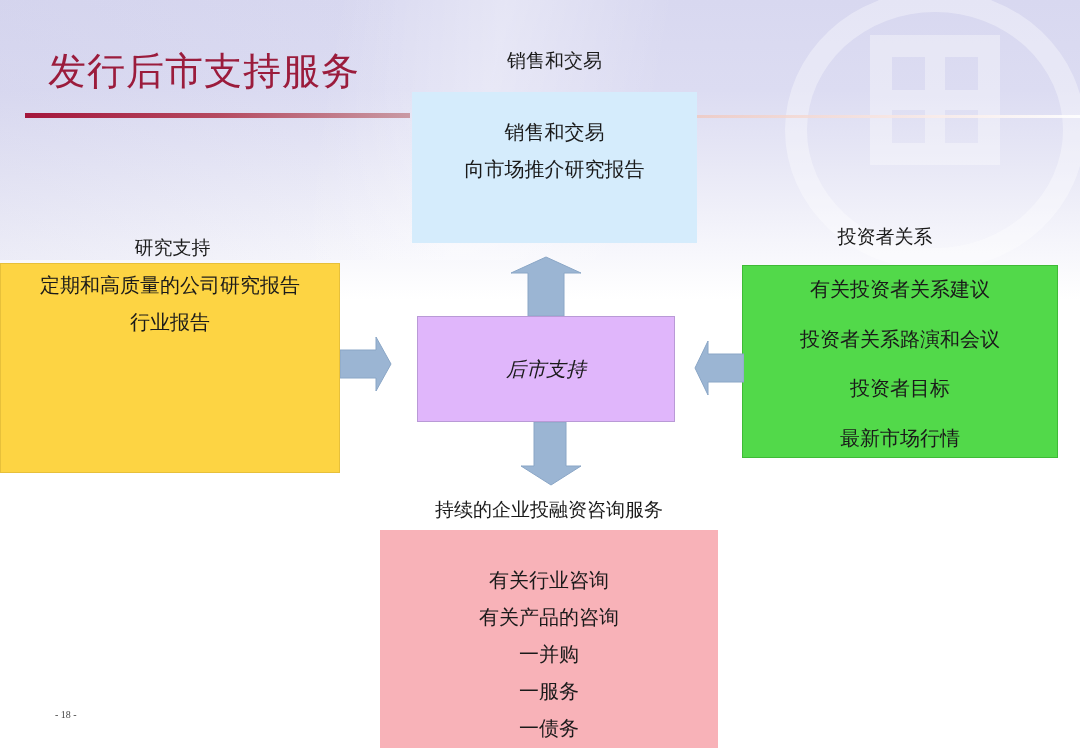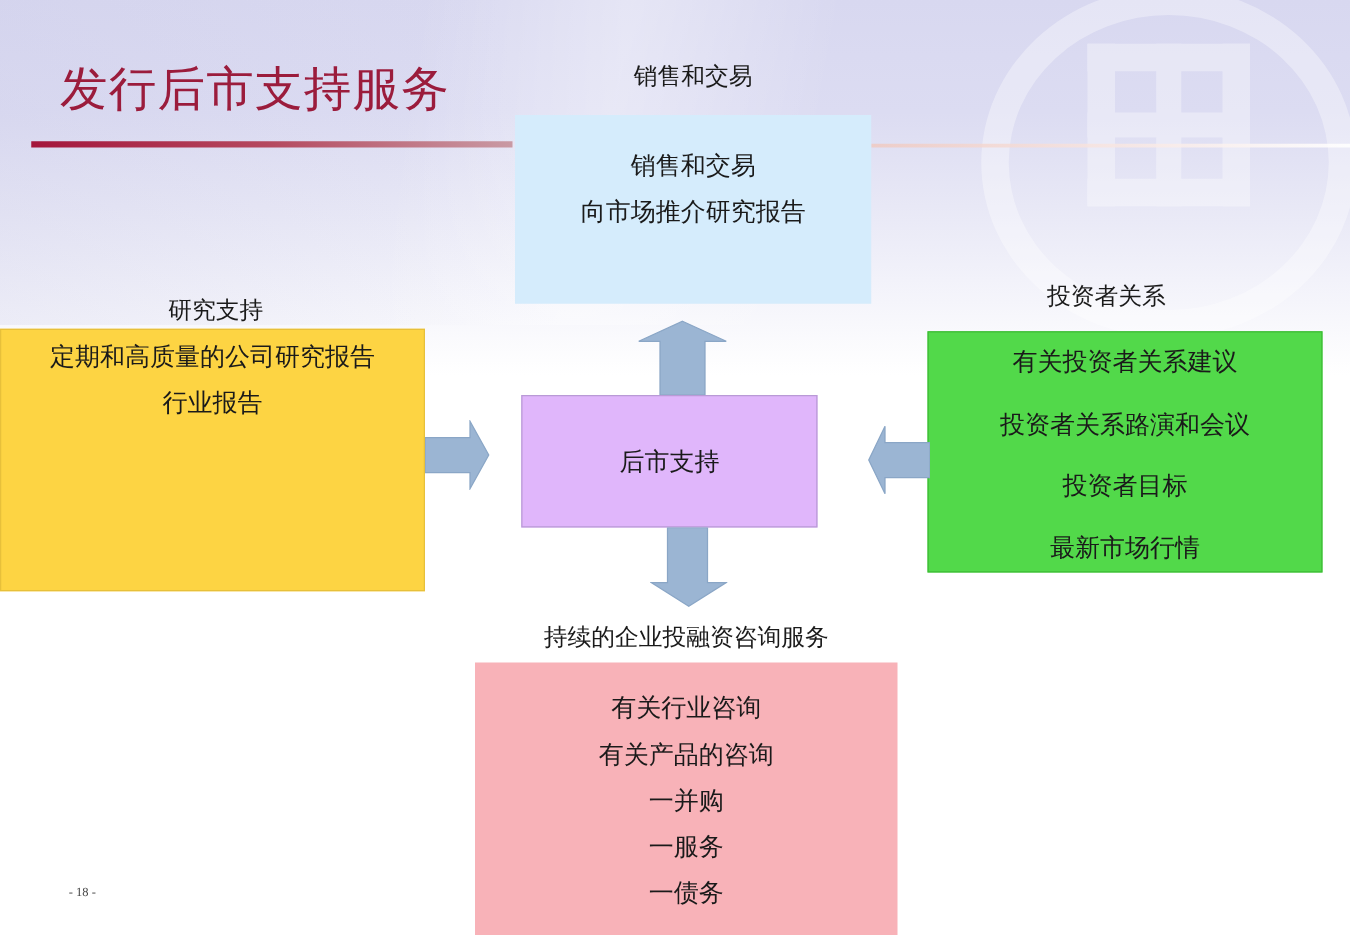--- a/index.html
+++ b/index.html
@@ -46,22 +46,22 @@
     }
     .box {
       position: absolute; box-sizing: border-box;
       display: flex; flex-direction: column; align-items: center;
       color: #1a1a1a; font-size: 20px; text-align: center;
     }
     .box .line { line-height: 37px; white-space: nowrap; }
     .box-blue { left: 412px; top: 92px; width: 285px; height: 151px; background: #d5ecfc; padding-top: 22px; }
     .box-yellow { left: 0; top: 263px; width: 340px; height: 210px; background: #fdd443; padding-top: 3px; border: 1px solid #e7c03a; }
     .box-green { left: 742px; top: 265px; width: 316px; height: 193px; background: #52d94a; padding-top: 5px; border: 1px solid #3ebb36; justify-content: space-between; }
-    .box-purple { left: 417px; top: 316px; width: 237px; height: 106px; background: #e0b6fb; border: 1px solid #b99ad6; justify-content: center; }
-    .box-pink { left: 380px; top: 530px; width: 338px; height: 218px; background: #f8b2b8; padding-top: 18px; }
+    .box-purple { left: 417px; top: 316px; width: 258px; height: 106px; background: #e0b6fb; border: 1px solid #b99ad6; justify-content: center; font-style: italic; }
+    .box-pink { left: 380px; top: 530px; width: 338px; height: 218px; background: #f8b2b8; padding-top: 32px; }
     .arrow { position: absolute; }
     .page-num {
       position: absolute; left: 55px; top: 709px;
       font-size: 10px; color: #444; font-family: Liberation Serif, serif;
     }
   </style>
 </head>
 <body>
 
 <div class="bg"></div>

